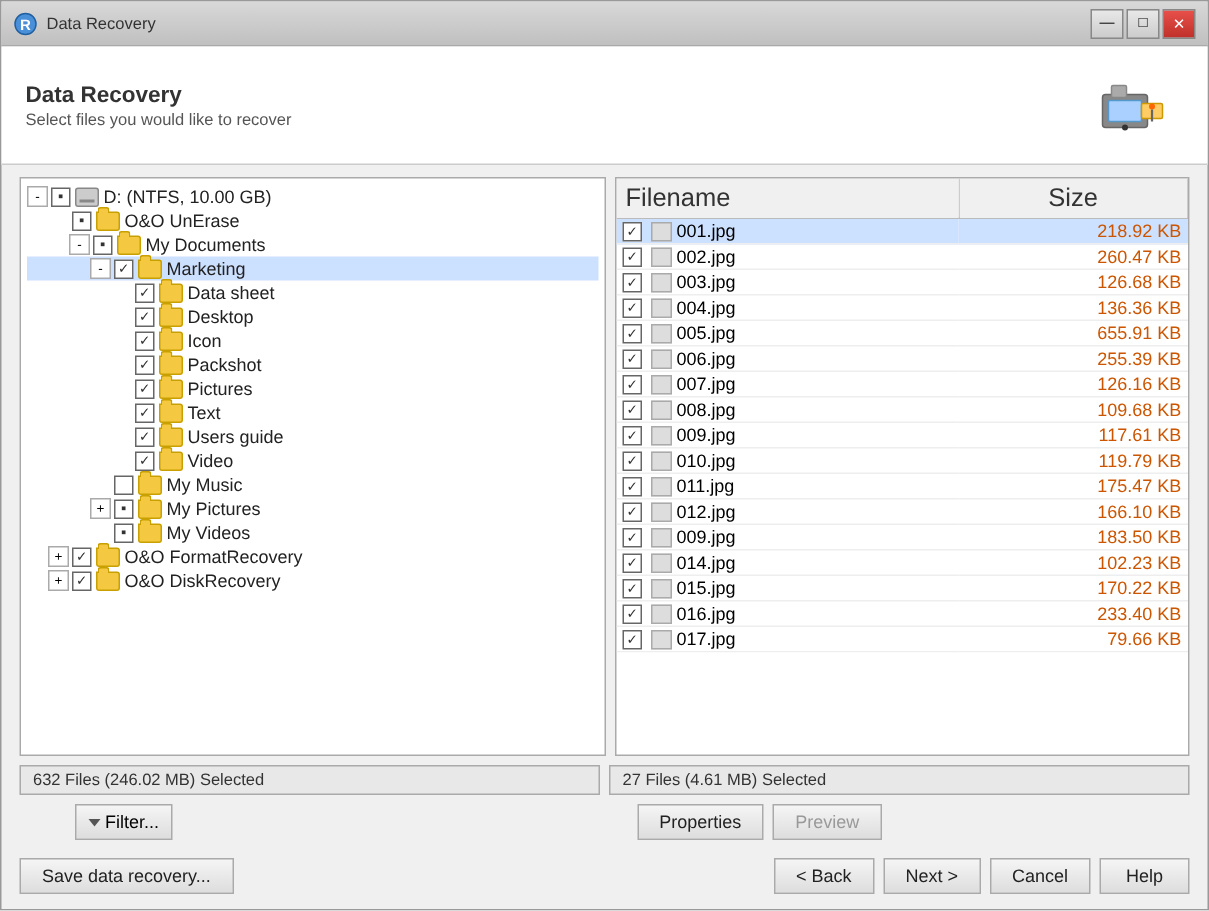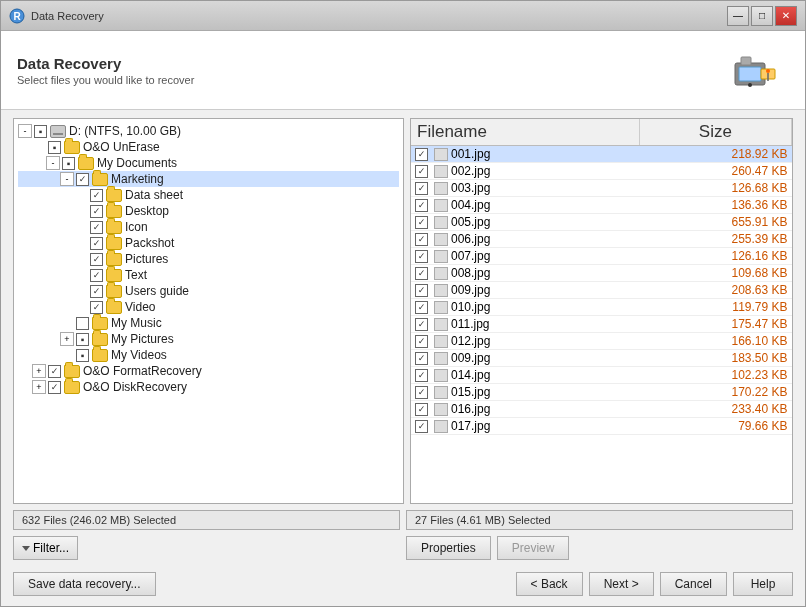--- a/index.html
+++ b/index.html
@@ -247,20 +247,21 @@
     }
     .controls-row {
       display: flex;
       gap: 6px;
     }
     .left-controls {
       flex: 1;
       display: flex;
       align-items: center;
       gap: 6px;
+      margin-left: 37px;
     }
     .right-controls {
       flex: 1;
       display: flex;
       align-items: center;
       gap: 6px;
     }
     .btn {
       padding: 4px 14px;
       border: 1px solid #aaa;
@@ -590,21 +591,21 @@
       <td class="size-cell orange">109.68 KB</td>
     </tr>
                 <tr>
       <td>
         <div class="file-row-name">
           <span class="checkbox checked"></span>
           <span class="file-icon"></span>
           <span>009.jpg</span>
         </div>
       </td>
-      <td class="size-cell orange">208.63 KB</td>
+      <td class="size-cell orange">117.61 KB</td>
     </tr>
                 <tr>
       <td>
         <div class="file-row-name">
           <span class="checkbox checked"></span>
           <span class="file-icon"></span>
           <span>010.jpg</span>
         </div>
       </td>
       <td class="size-cell orange">119.79 KB</td>

